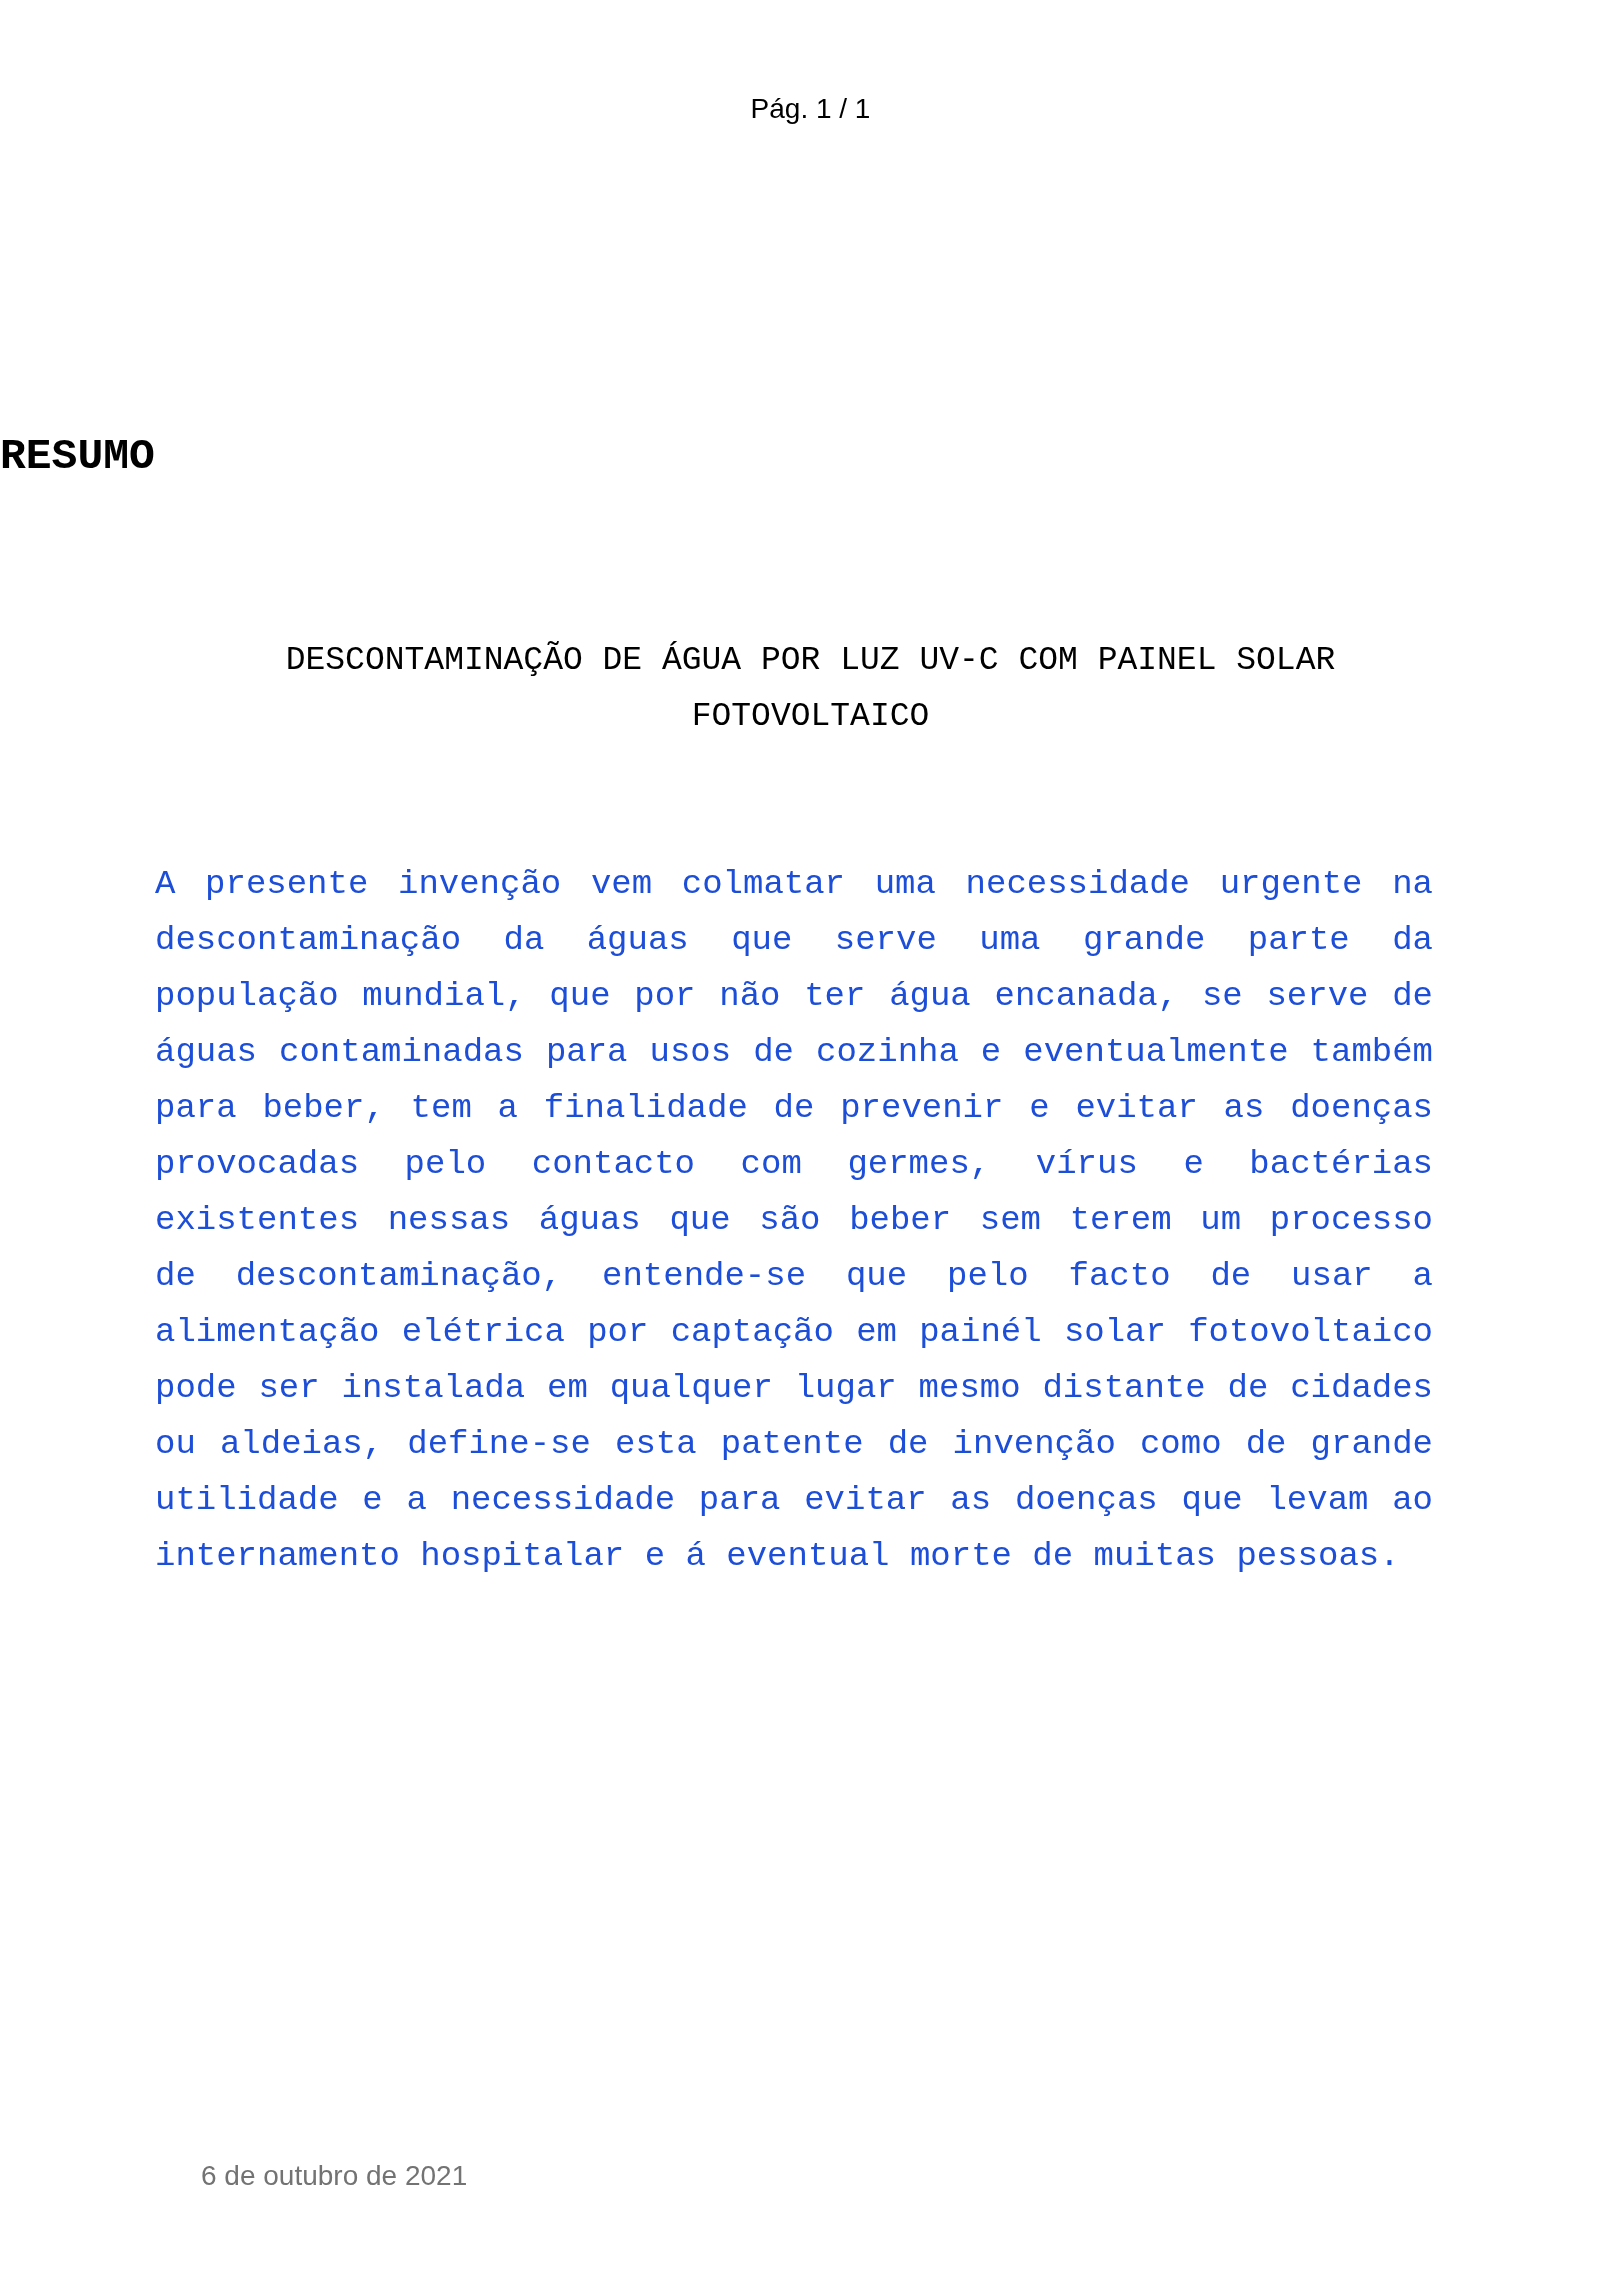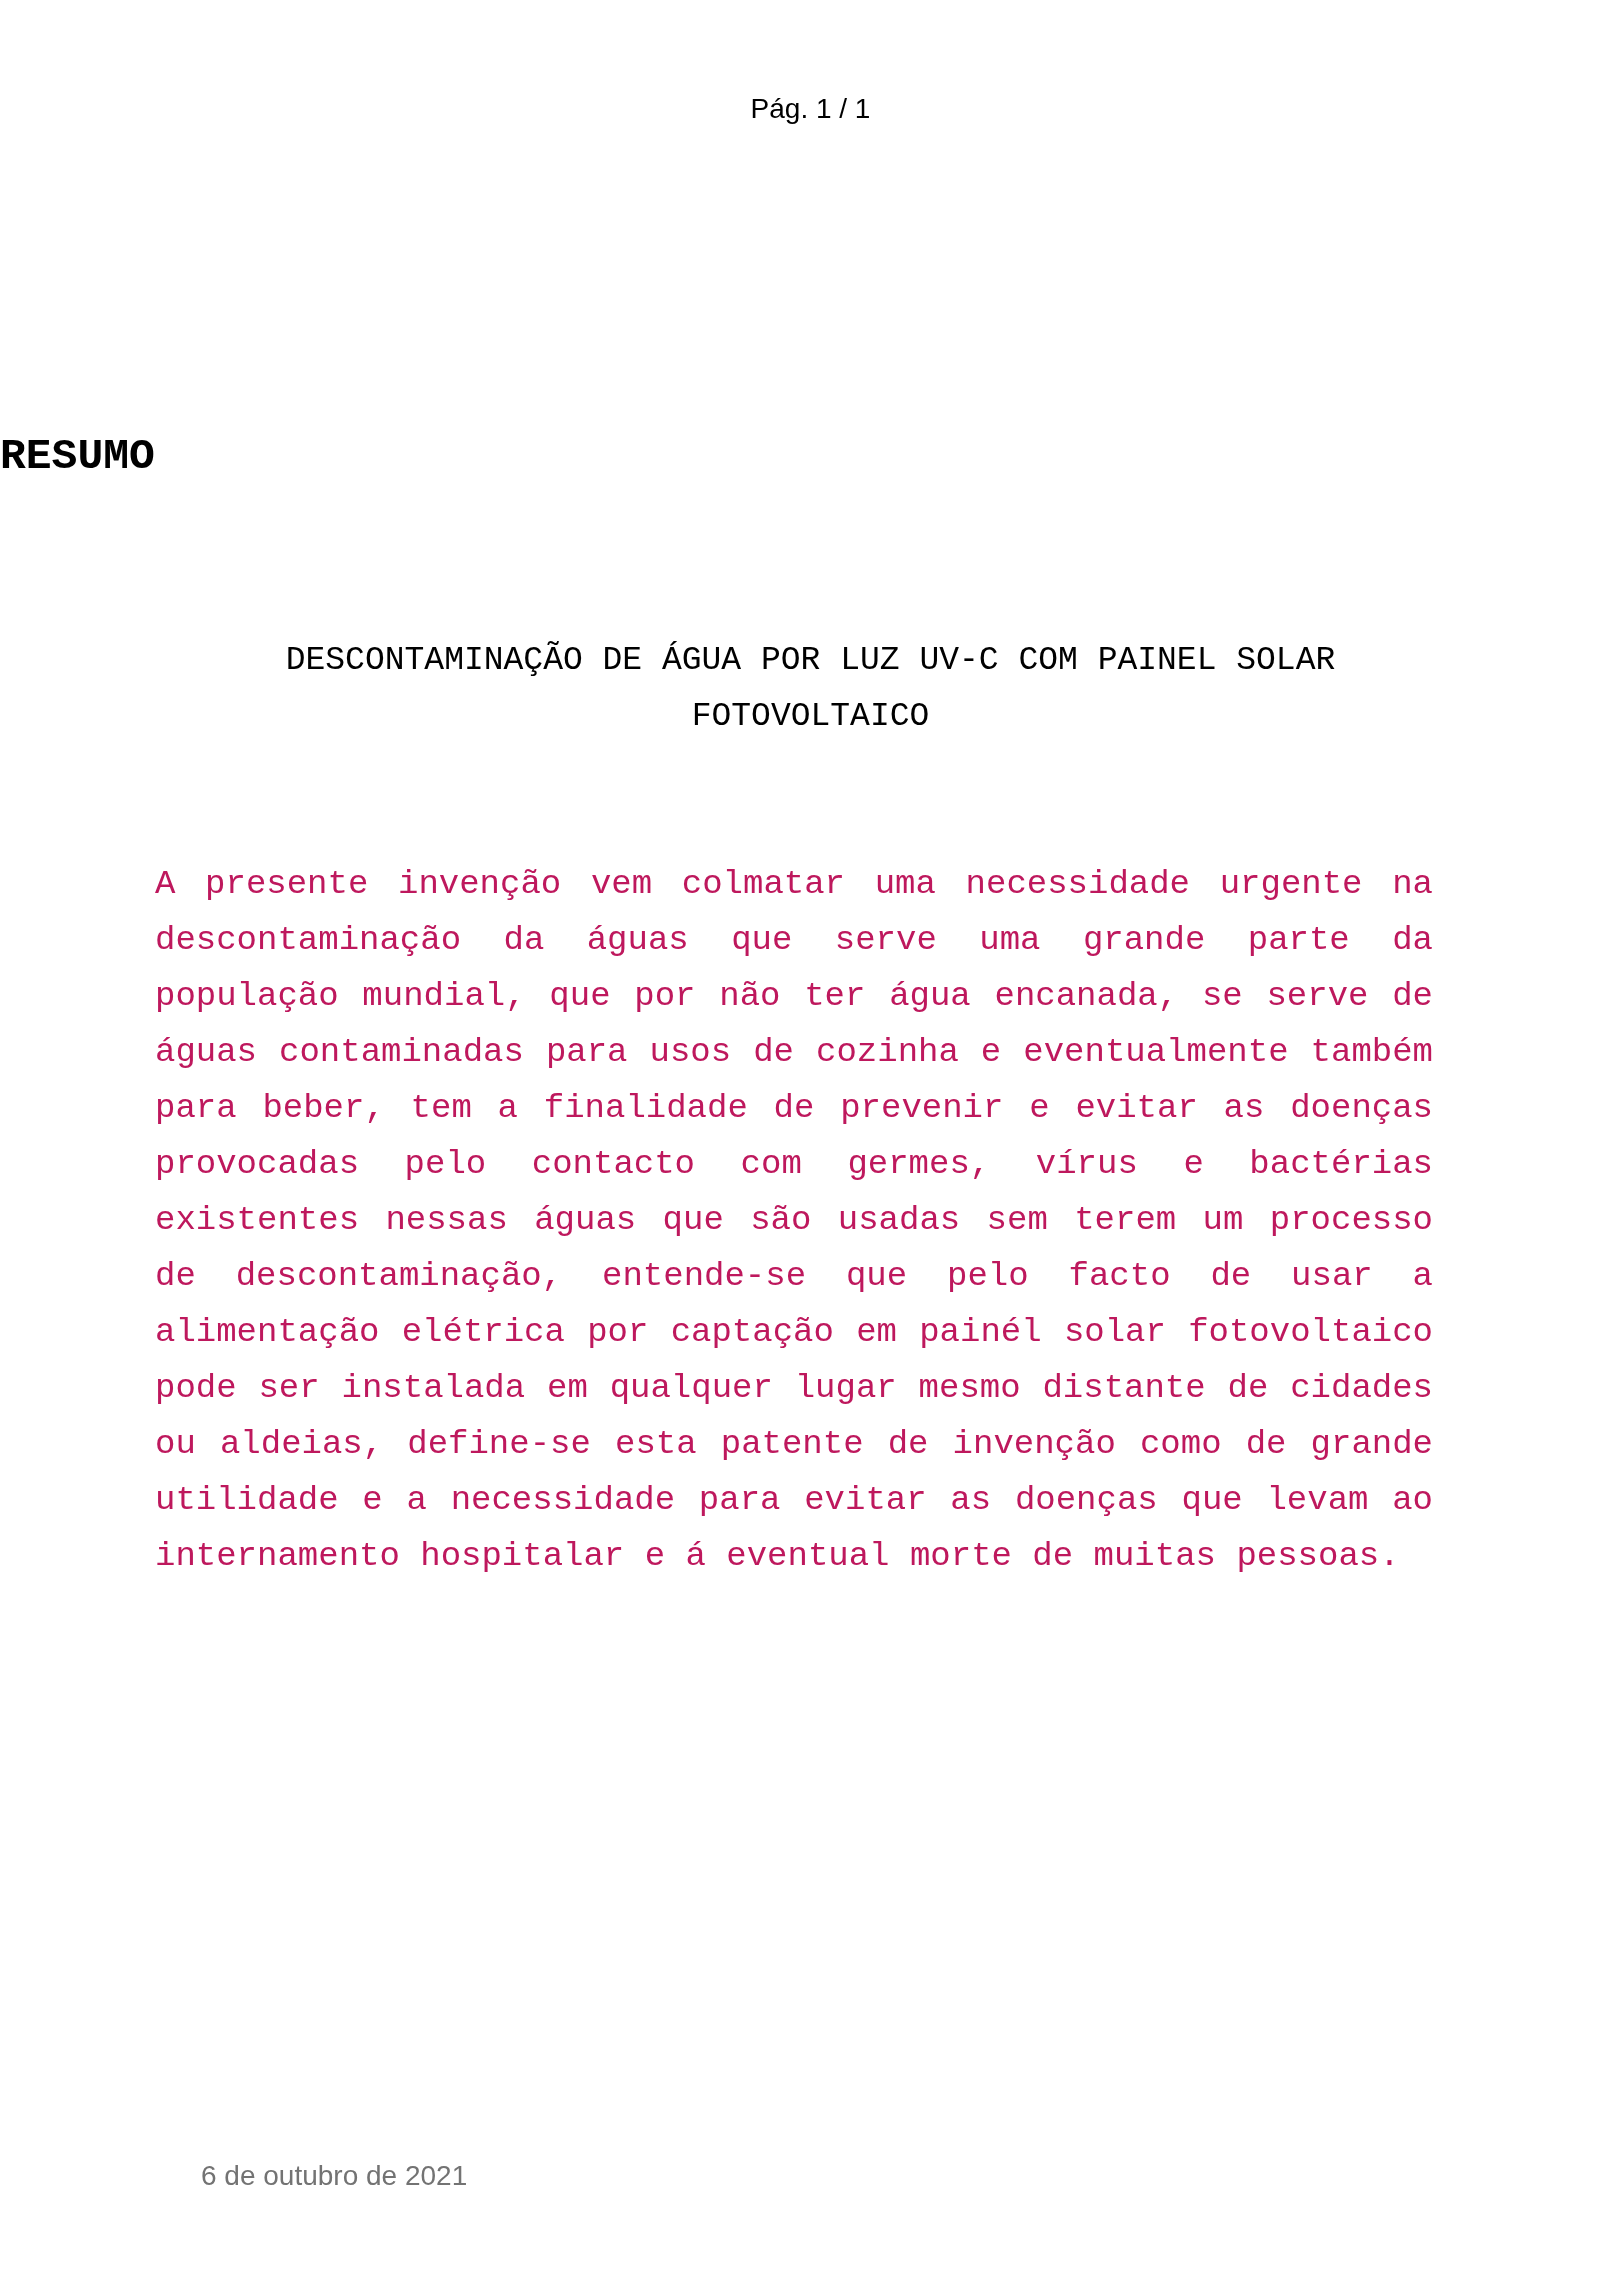--- a/index.html
+++ b/index.html
@@ -50,21 +50,21 @@
     color: #000000;
   }
   .abstract {
     position: absolute;
     top: 856px;
     left: 155px;
     width: 1278px;
     font-family: "Liberation Mono", "DejaVu Sans Mono", monospace;
     font-size: 34px;
     line-height: 56px;
-    color: #be185d;
+    color: #1d4ed8;
   }
   .abstract-line {
     text-align: justify;
     text-align-last: justify;
     white-space: nowrap;
   }
   .abstract-line.last {
     text-align: right;
     text-align-last: left;
   }
@@ -91,21 +91,21 @@
       <div>FOTOVOLTAICO</div>
     </div>
 
   <div class="abstract" id="abstract">
       <div class="abstract-line">A presente invenção vem colmatar uma necessidade urgente na</div>
       <div class="abstract-line">descontaminação da águas que serve uma grande parte da</div>
       <div class="abstract-line">população mundial, que por não ter água encanada, se serve de</div>
       <div class="abstract-line">águas contaminadas para usos de cozinha e eventualmente também</div>
       <div class="abstract-line">para beber, tem a finalidade de prevenir e evitar as doenças</div>
       <div class="abstract-line">provocadas pelo contacto com germes, vírus e bactérias</div>
-      <div class="abstract-line">existentes nessas águas que são usadas sem terem um processo</div>
+      <div class="abstract-line">existentes nessas águas que são beber sem terem um processo</div>
       <div class="abstract-line">de descontaminação, entende-se que pelo facto de usar a</div>
       <div class="abstract-line">alimentação elétrica por captação em painél solar fotovoltaico</div>
       <div class="abstract-line">pode ser instalada em qualquer lugar mesmo distante de cidades</div>
       <div class="abstract-line">ou aldeias, define-se esta patente de invenção como de grande</div>
       <div class="abstract-line">utilidade e a necessidade para evitar as doenças que levam ao</div>
       <div class="abstract-line last">internamento hospitalar e á eventual morte de muitas pessoas.</div>
     </div>
 
   <div class="page-footer">6 de outubro de 2021</div>
 

